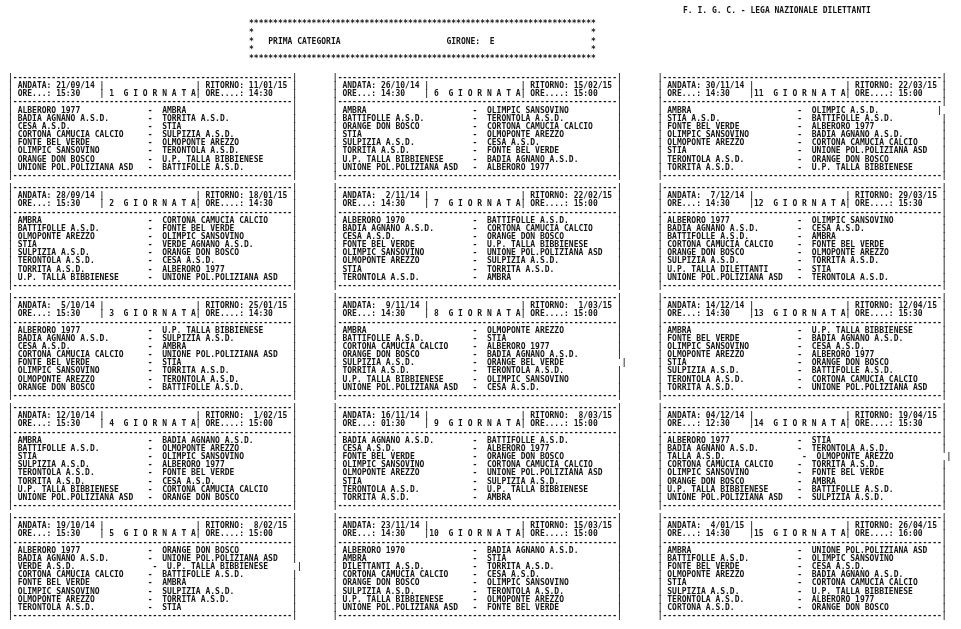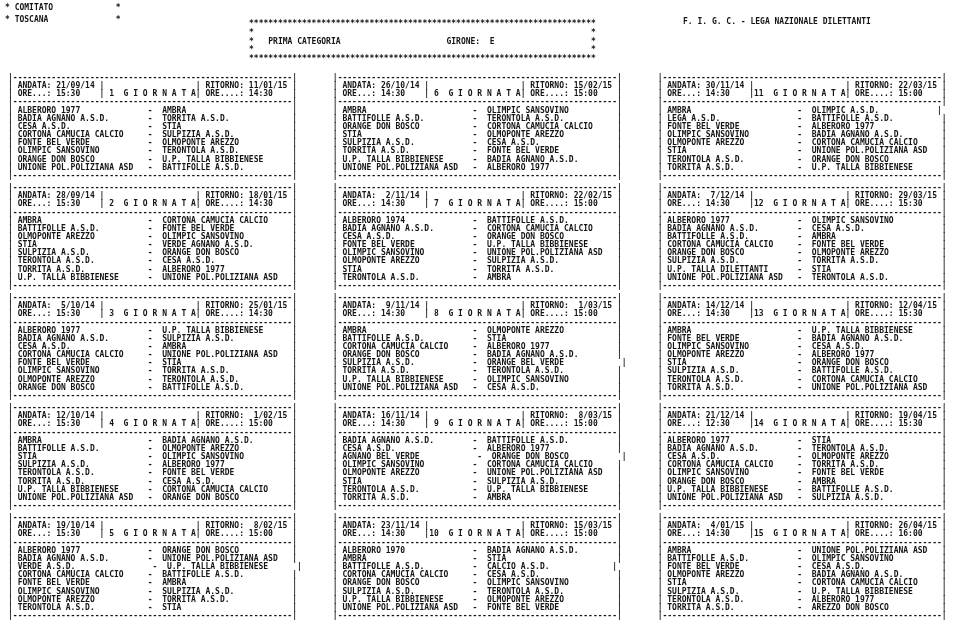--- a/index.html
+++ b/index.html
@@ -18,21 +18,21 @@
   .mono {
     font-size: 8px;
     white-space: pre;
     letter-spacing: 0px;
   }
   .committee {
     position: absolute; left: 5px; top: 2px;
     line-height: 12px;
   }
   .federation {
-    position: absolute; left: 652px; top: 17px;
+    position: absolute; left: 652px; top: 6px;
     line-height: 10px;
     padding-left: 31px;
   }
   .title-box {
     position: absolute; left: 249px; top: 20px;
     line-height: 8.8px;
   }
   .grid {
     position: absolute; left: 8px; top: 74px;
     display: grid;
@@ -43,21 +43,20 @@
   }
   .block .line {
     line-height: 8.15px;
   }
 </style>
 </head>
 <body>
 
 <div class="page">
 
-  <div class="committee mono"><div class="line mono">* COMITATO             *</div><div class="line mono">* TOSCANA              *</div></div>
 
   <div class="federation mono">F. I. G. C. - LEGA NAZIONALE DILETTANTI</div>
 
   <div class="title-box mono"><div class="line mono">************************************************************************</div><div class="line mono">*                                                                      *</div><div class="line mono">*   PRIMA CATEGORIA                      GIRONE:  E                    *</div><div class="line mono">*                                                                      *</div><div class="line mono">************************************************************************</div></div>
 
   <div class="grid">
       <div class="block">
         <div class="line mono">|----------------------------------------------------------|</div>
         <div class="line mono">| ANDATA: 21/09/14 |                   | RITORNO: 11/01/15 |</div>
         <div class="line mono">| ORE...: 15:30    | 1  G I O R N A T A| ORE....: 14:30    |</div>
@@ -145,21 +144,21 @@
         <div class="line mono">| TORRITA A.S.D.             -  FONTE BEL VERDE            |</div>
         <div class="line mono">| U.P. TALLA BIBBIENESE      -  BADIA AGNANO A.S.D.        |</div>
         <div class="line mono">| UNIONE POL.POLIZIANA ASD   -  ALBERORO 1977              |</div>
         <div class="line mono">|----------------------------------------------------------|</div>
       </div>
       <div class="block">
         <div class="line mono">|----------------------------------------------------------|</div>
         <div class="line mono">| ANDATA:  2/11/14 |                   | RITORNO: 22/02/15 |</div>
         <div class="line mono">| ORE...: 14:30    | 7  G I O R N A T A| ORE....: 15:00    |</div>
         <div class="line mono">|----------------------------------------------------------|</div>
-        <div class="line mono">| ALBERORO 1974              -  BATTIFOLLE A.S.D.          |</div>
+        <div class="line mono">| ALBERORO 1970              -  BATTIFOLLE A.S.D.          |</div>
         <div class="line mono">| BADIA AGNANO A.S.D.        -  CORTONA CAMUCIA CALCIO     |</div>
         <div class="line mono">| CESA A.S.D.                -  ORANGE DON BOSCO           |</div>
         <div class="line mono">| FONTE BEL VERDE            -  U.P. TALLA BIBBIENESE      |</div>
         <div class="line mono">| OLIMPIC SANSOVINO          -  UNIONE POL.POLIZIANA ASD   |</div>
         <div class="line mono">| OLMOPONTE AREZZO           -  SULPIZIA A.S.D.            |</div>
         <div class="line mono">| STIA                       -  TORRITA A.S.D.             |</div>
         <div class="line mono">| TERONTOLA A.S.D.           -  AMBRA                      |</div>
         <div class="line mono">|----------------------------------------------------------|</div>
       </div>
       <div class="block">
@@ -173,54 +172,54 @@
         <div class="line mono">| ORANGE DON BOSCO           -  BADIA AGNANO A.S.D.        |</div>
         <div class="line mono">| SULPIZIA A.S.D.            -  ORANGE BEL VERDE            |</div>
         <div class="line mono">| TORRITA A.S.D.             -  TERONTOLA A.S.D.           |</div>
         <div class="line mono">| U.P. TALLA BIBBIENESE      -  OLIMPIC SANSOVINO          |</div>
         <div class="line mono">| UNIONE POL.POLIZIANA ASD   -  CESA A.S.D.                |</div>
         <div class="line mono">|----------------------------------------------------------|</div>
       </div>
       <div class="block">
         <div class="line mono">|----------------------------------------------------------|</div>
         <div class="line mono">| ANDATA: 16/11/14 |                   | RITORNO:  8/03/15 |</div>
-        <div class="line mono">| ORE...: 14:30    | 9  G I O R N A T A| ORE....: 15:00    |</div>
+        <div class="line mono">| ORE...: 01:30    | 9  G I O R N A T A| ORE....: 15:00    |</div>
         <div class="line mono">|----------------------------------------------------------|</div>
         <div class="line mono">| BADIA AGNANO A.S.D.        -  BATTIFOLLE A.S.D.          |</div>
         <div class="line mono">| CESA A.S.D.                -  ALBERORO 1977              |</div>
-        <div class="line mono">| AGNANO BEL VERDE            -  ORANGE DON BOSCO           |</div>
+        <div class="line mono">| FONTE BEL VERDE            -  ORANGE DON BOSCO           |</div>
         <div class="line mono">| OLIMPIC SANSOVINO          -  CORTONA CAMUCIA CALCIO     |</div>
         <div class="line mono">| OLMOPONTE AREZZO           -  UNIONE POL.POLIZIANA ASD   |</div>
         <div class="line mono">| STIA                       -  SULPIZIA A.S.D.            |</div>
         <div class="line mono">| TERONTOLA A.S.D.           -  U.P. TALLA BIBBIENESE      |</div>
         <div class="line mono">| TORRITA A.S.D.             -  AMBRA                      |</div>
         <div class="line mono">|----------------------------------------------------------|</div>
       </div>
       <div class="block">
         <div class="line mono">|----------------------------------------------------------|</div>
         <div class="line mono">| ANDATA: 23/11/14 |                   | RITORNO: 15/03/15 |</div>
         <div class="line mono">| ORE...: 14:30    |10  G I O R N A T A| ORE....: 15:00    |</div>
         <div class="line mono">|----------------------------------------------------------|</div>
         <div class="line mono">| ALBERORO 1970              -  BADIA AGNANO A.S.D.        |</div>
         <div class="line mono">| AMBRA                      -  STIA                       |</div>
-        <div class="line mono">| BATTIFOLLE A.S.D.          -  CALCIO A.S.D.             |</div>
+        <div class="line mono">| DILETTANTI A.S.D.          -  TORRITA A.S.D.             |</div>
         <div class="line mono">| CORTONA CAMUCIA CALCIO     -  CESA A.S.D.                |</div>
         <div class="line mono">| ORANGE DON BOSCO           -  OLIMPIC SANSOVINO          |</div>
         <div class="line mono">| SULPIZIA A.S.D.            -  TERONTOLA A.S.D.           |</div>
         <div class="line mono">| U.P. TALLA BIBBIENESE      -  OLMOPONTE AREZZO           |</div>
         <div class="line mono">| UNIONE POL.POLIZIANA ASD   -  FONTE BEL VERDE            |</div>
         <div class="line mono">|----------------------------------------------------------|</div>
       </div>
       <div class="block">
         <div class="line mono">|----------------------------------------------------------|</div>
         <div class="line mono">| ANDATA: 30/11/14 |                   | RITORNO: 22/03/15 |</div>
         <div class="line mono">| ORE...: 14:30    |11  G I O R N A T A| ORE....: 15:00    |</div>
         <div class="line mono">|----------------------------------------------------------|</div>
         <div class="line mono">| AMBRA                      -  OLIMPIC A.S.D.            |</div>
-        <div class="line mono">| LEGA A.S.D.                -  BATTIFOLLE A.S.D.          |</div>
+        <div class="line mono">| STIA A.S.D.                -  BATTIFOLLE A.S.D.          |</div>
         <div class="line mono">| FONTE BEL VERDE            -  ALBERORO 1977              |</div>
         <div class="line mono">| OLIMPIC SANSOVINO          -  BADIA AGNANO A.S.D.        |</div>
         <div class="line mono">| OLMOPONTE AREZZO           -  CORTONA CAMUCIA CALCIO     |</div>
         <div class="line mono">| STIA                       -  UNIONE POL.POLIZIANA ASD   |</div>
         <div class="line mono">| TERONTOLA A.S.D.           -  ORANGE DON BOSCO           |</div>
         <div class="line mono">| TORRITA A.S.D.             -  U.P. TALLA BIBBIENESE      |</div>
         <div class="line mono">|----------------------------------------------------------|</div>
       </div>
       <div class="block">
         <div class="line mono">|----------------------------------------------------------|</div>
@@ -247,43 +246,43 @@
         <div class="line mono">| OLIMPIC SANSOVINO          -  CESA A.S.D.                |</div>
         <div class="line mono">| OLMOPONTE AREZZO           -  ALBERORO 1977              |</div>
         <div class="line mono">| STIA                       -  ORANGE DON BOSCO           |</div>
         <div class="line mono">| SULPIZIA A.S.D.            -  BATTIFOLLE A.S.D.          |</div>
         <div class="line mono">| TERONTOLA A.S.D.           -  CORTONA CAMUCIA CALCIO     |</div>
         <div class="line mono">| TORRITA A.S.D.             -  UNIONE POL.POLIZIANA ASD   |</div>
         <div class="line mono">|----------------------------------------------------------|</div>
       </div>
       <div class="block">
         <div class="line mono">|----------------------------------------------------------|</div>
-        <div class="line mono">| ANDATA: 21/12/14 |                   | RITORNO: 19/04/15 |</div>
+        <div class="line mono">| ANDATA: 04/12/14 |                   | RITORNO: 19/04/15 |</div>
         <div class="line mono">| ORE...: 12:30    |14  G I O R N A T A| ORE....: 15:30    |</div>
         <div class="line mono">|----------------------------------------------------------|</div>
         <div class="line mono">| ALBERORO 1977              -  STIA                       |</div>
         <div class="line mono">| BADIA AGNANO A.S.D.        -  TERONTOLA A.S.D.           |</div>
-        <div class="line mono">| CESA A.S.D.                -  OLMOPONTE AREZZO           |</div>
+        <div class="line mono">| TALLA A.S.D.                -  OLMOPONTE AREZZO           |</div>
         <div class="line mono">| CORTONA CAMUCIA CALCIO     -  TORRITA A.S.D.             |</div>
         <div class="line mono">| OLIMPIC SANSOVINO          -  FONTE BEL VERDE            |</div>
         <div class="line mono">| ORANGE DON BOSCO           -  AMBRA                      |</div>
         <div class="line mono">| U.P. TALLA BIBBIENESE      -  BATTIFOLLE A.S.D.          |</div>
         <div class="line mono">| UNIONE POL.POLIZIANA ASD   -  SULPIZIA A.S.D.            |</div>
         <div class="line mono">|----------------------------------------------------------|</div>
       </div>
       <div class="block">
         <div class="line mono">|----------------------------------------------------------|</div>
         <div class="line mono">| ANDATA:  4/01/15 |                   | RITORNO: 26/04/15 |</div>
         <div class="line mono">| ORE...: 14:30    |15  G I O R N A T A| ORE....: 16:00    |</div>
         <div class="line mono">|----------------------------------------------------------|</div>
         <div class="line mono">| AMBRA                      -  UNIONE POL.POLIZIANA ASD   |</div>
         <div class="line mono">| BATTIFOLLE A.S.D.          -  OLIMPIC SANSOVINO          |</div>
         <div class="line mono">| FONTE BEL VERDE            -  CESA A.S.D.                |</div>
         <div class="line mono">| OLMOPONTE AREZZO           -  BADIA AGNANO A.S.D.        |</div>
         <div class="line mono">| STIA                       -  CORTONA CAMUCIA CALCIO     |</div>
         <div class="line mono">| SULPIZIA A.S.D.            -  U.P. TALLA BIBBIENESE      |</div>
         <div class="line mono">| TERONTOLA A.S.D.           -  ALBERORO 1977              |</div>
-        <div class="line mono">| TORRITA A.S.D.             -  AREZZO DON BOSCO           |</div>
+        <div class="line mono">| CORTONA A.S.D.             -  ORANGE DON BOSCO           |</div>
         <div class="line mono">|----------------------------------------------------------|</div>
       </div>
     </div>
 
 </div>
 
 </body></html>

